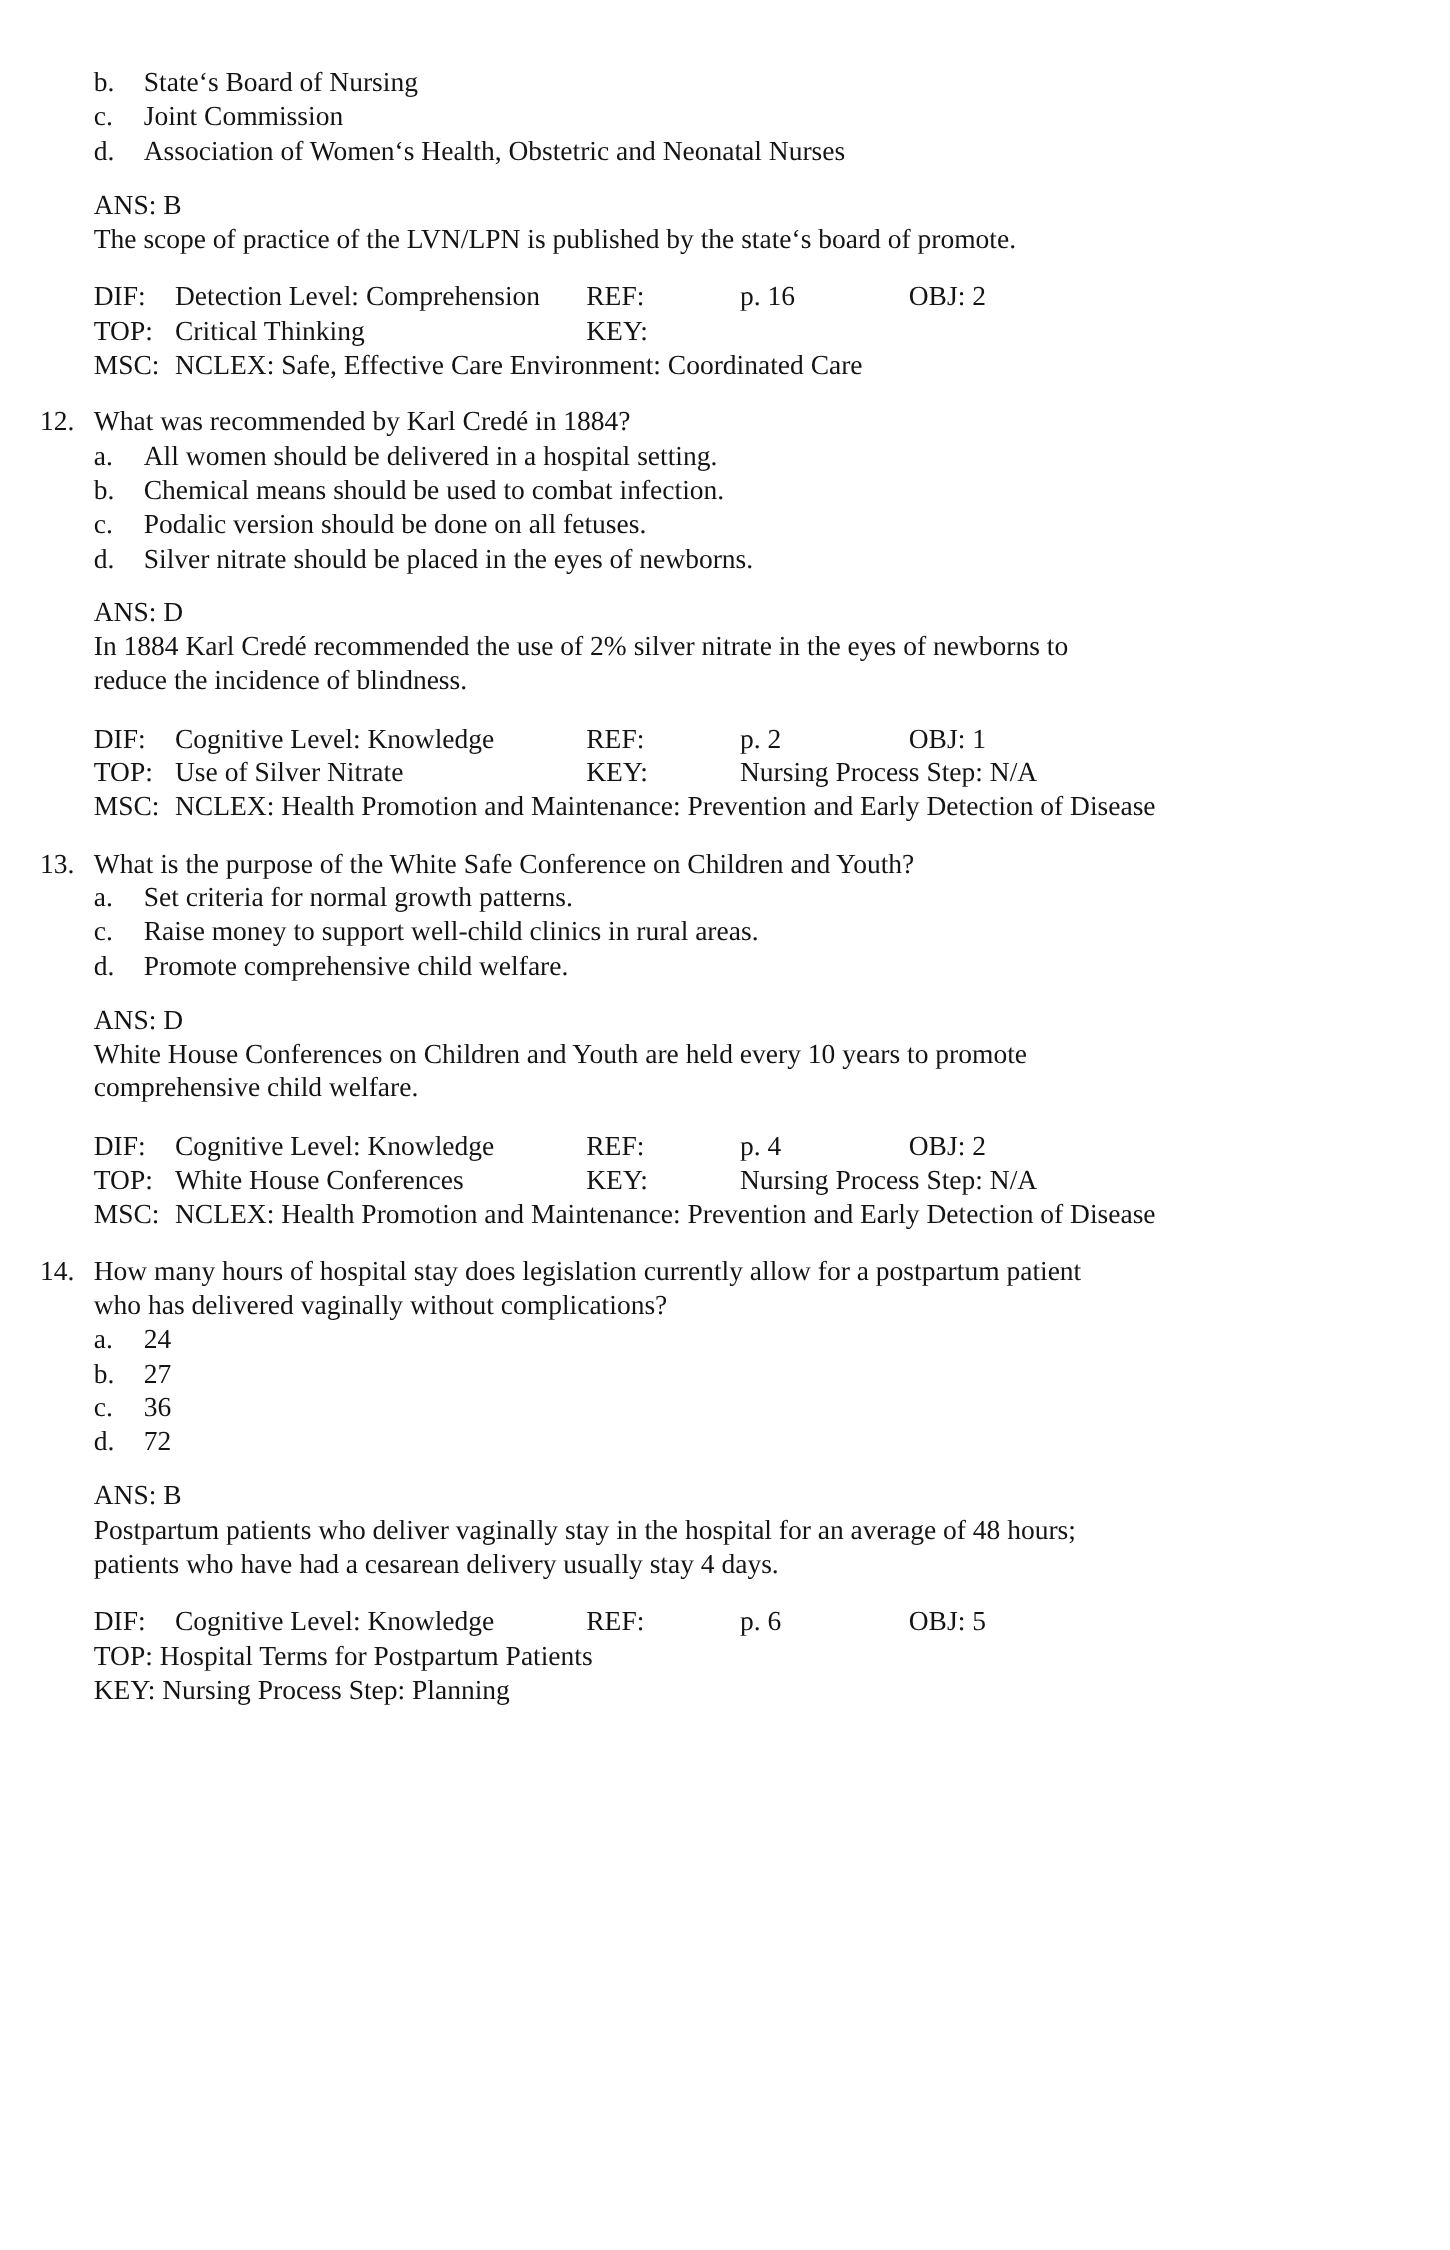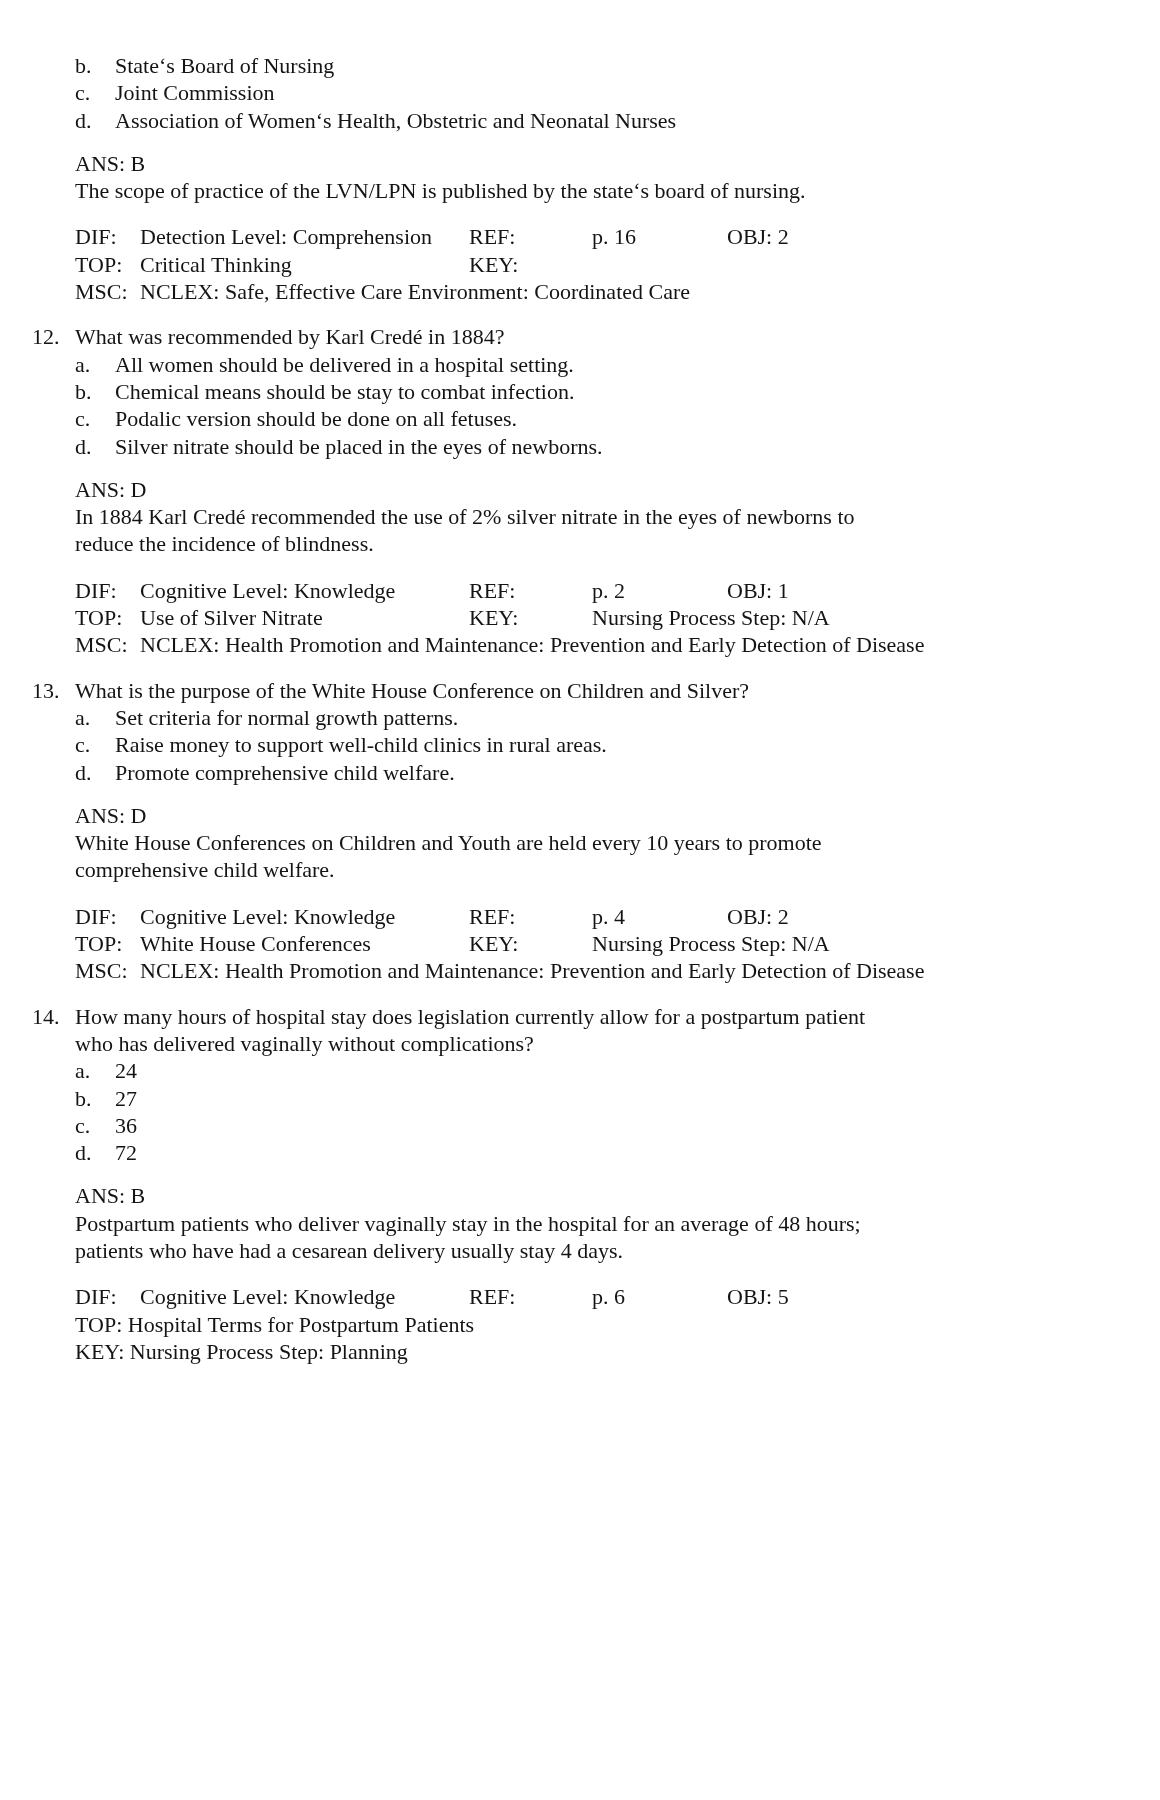--- a/index.html
+++ b/index.html
@@ -44,21 +44,21 @@
 <div class="doc">
   <div class="content">
       <div class="q-block">
         <div class="options">
           <div class="option-row"><span class="opt-letter">b.</span><span class="opt-text">State‘s Board of Nursing</span></div>
           <div class="option-row"><span class="opt-letter">c.</span><span class="opt-text">Joint Commission</span></div>
           <div class="option-row"><span class="opt-letter">d.</span><span class="opt-text">Association of Women‘s Health, Obstetric and Neonatal Nurses</span></div>
         </div>
         <div class="answer-group">
           <div class="line">ANS: B</div>
-          <div class="line">The scope of practice of the LVN/LPN is published by the state‘s board of nursing.</div>
+          <div class="line">The scope of practice of the LVN/LPN is published by the state‘s board of promote.</div>
         </div>
         <div class="meta-group">
           <div class="meta-row">
             <span class="meta-col" style="left: 0px;">DIF:</span>
             <span class="meta-col" style="left: 65px;">Detection Level: Comprehension</span>
             <span class="meta-col" style="left: 394px;">REF:</span>
             <span class="meta-col" style="left: 517px;">p. 16</span>
             <span class="meta-col" style="left: 652px;">OBJ: 2</span>
           </div>
           <div class="meta-row">
@@ -69,21 +69,21 @@
           <div class="meta-row">
             <span class="meta-col" style="left: 0px;">MSC:</span>
             <span class="meta-col" style="left: 65px;">NCLEX: Safe, Effective Care Environment: Coordinated Care</span>
           </div>
         </div>
       </div>
       <div class="q-block">
         <div class="stem-line"><span class="q-number">12.</span><span class="stem-text">What was recommended by Karl Credé in 1884?</span></div>
         <div class="options">
           <div class="option-row"><span class="opt-letter">a.</span><span class="opt-text">All women should be delivered in a hospital setting.</span></div>
-          <div class="option-row"><span class="opt-letter">b.</span><span class="opt-text">Chemical means should be stay to combat infection.</span></div>
+          <div class="option-row"><span class="opt-letter">b.</span><span class="opt-text">Chemical means should be used to combat infection.</span></div>
           <div class="option-row"><span class="opt-letter">c.</span><span class="opt-text">Podalic version should be done on all fetuses.</span></div>
           <div class="option-row"><span class="opt-letter">d.</span><span class="opt-text">Silver nitrate should be placed in the eyes of newborns.</span></div>
         </div>
         <div class="answer-group">
           <div class="line">ANS: D</div>
           <div class="line">In 1884 Karl Credé recommended the use of 2% silver nitrate in the eyes of newborns to</div>
           <div class="line">reduce the incidence of blindness.</div>
         </div>
         <div class="meta-group">
           <div class="meta-row">
@@ -99,21 +99,21 @@
             <span class="meta-col" style="left: 394px;">KEY:</span>
             <span class="meta-col" style="left: 517px;">Nursing Process Step: N/A</span>
           </div>
           <div class="meta-row">
             <span class="meta-col" style="left: 0px;">MSC:</span>
             <span class="meta-col" style="left: 65px;">NCLEX: Health Promotion and Maintenance: Prevention and Early Detection of Disease</span>
           </div>
         </div>
       </div>
       <div class="q-block">
-        <div class="stem-line"><span class="q-number">13.</span><span class="stem-text">What is the purpose of the White House Conference on Children and Silver?</span></div>
+        <div class="stem-line"><span class="q-number">13.</span><span class="stem-text">What is the purpose of the White Safe Conference on Children and Youth?</span></div>
         <div class="options">
           <div class="option-row"><span class="opt-letter">a.</span><span class="opt-text">Set criteria for normal growth patterns.</span></div>
           <div class="option-row"><span class="opt-letter">c.</span><span class="opt-text">Raise money to support well-child clinics in rural areas.</span></div>
           <div class="option-row"><span class="opt-letter">d.</span><span class="opt-text">Promote comprehensive child welfare.</span></div>
         </div>
         <div class="answer-group">
           <div class="line">ANS: D</div>
           <div class="line">White House Conferences on Children and Youth are held every 10 years to promote</div>
           <div class="line">comprehensive child welfare.</div>
         </div>

